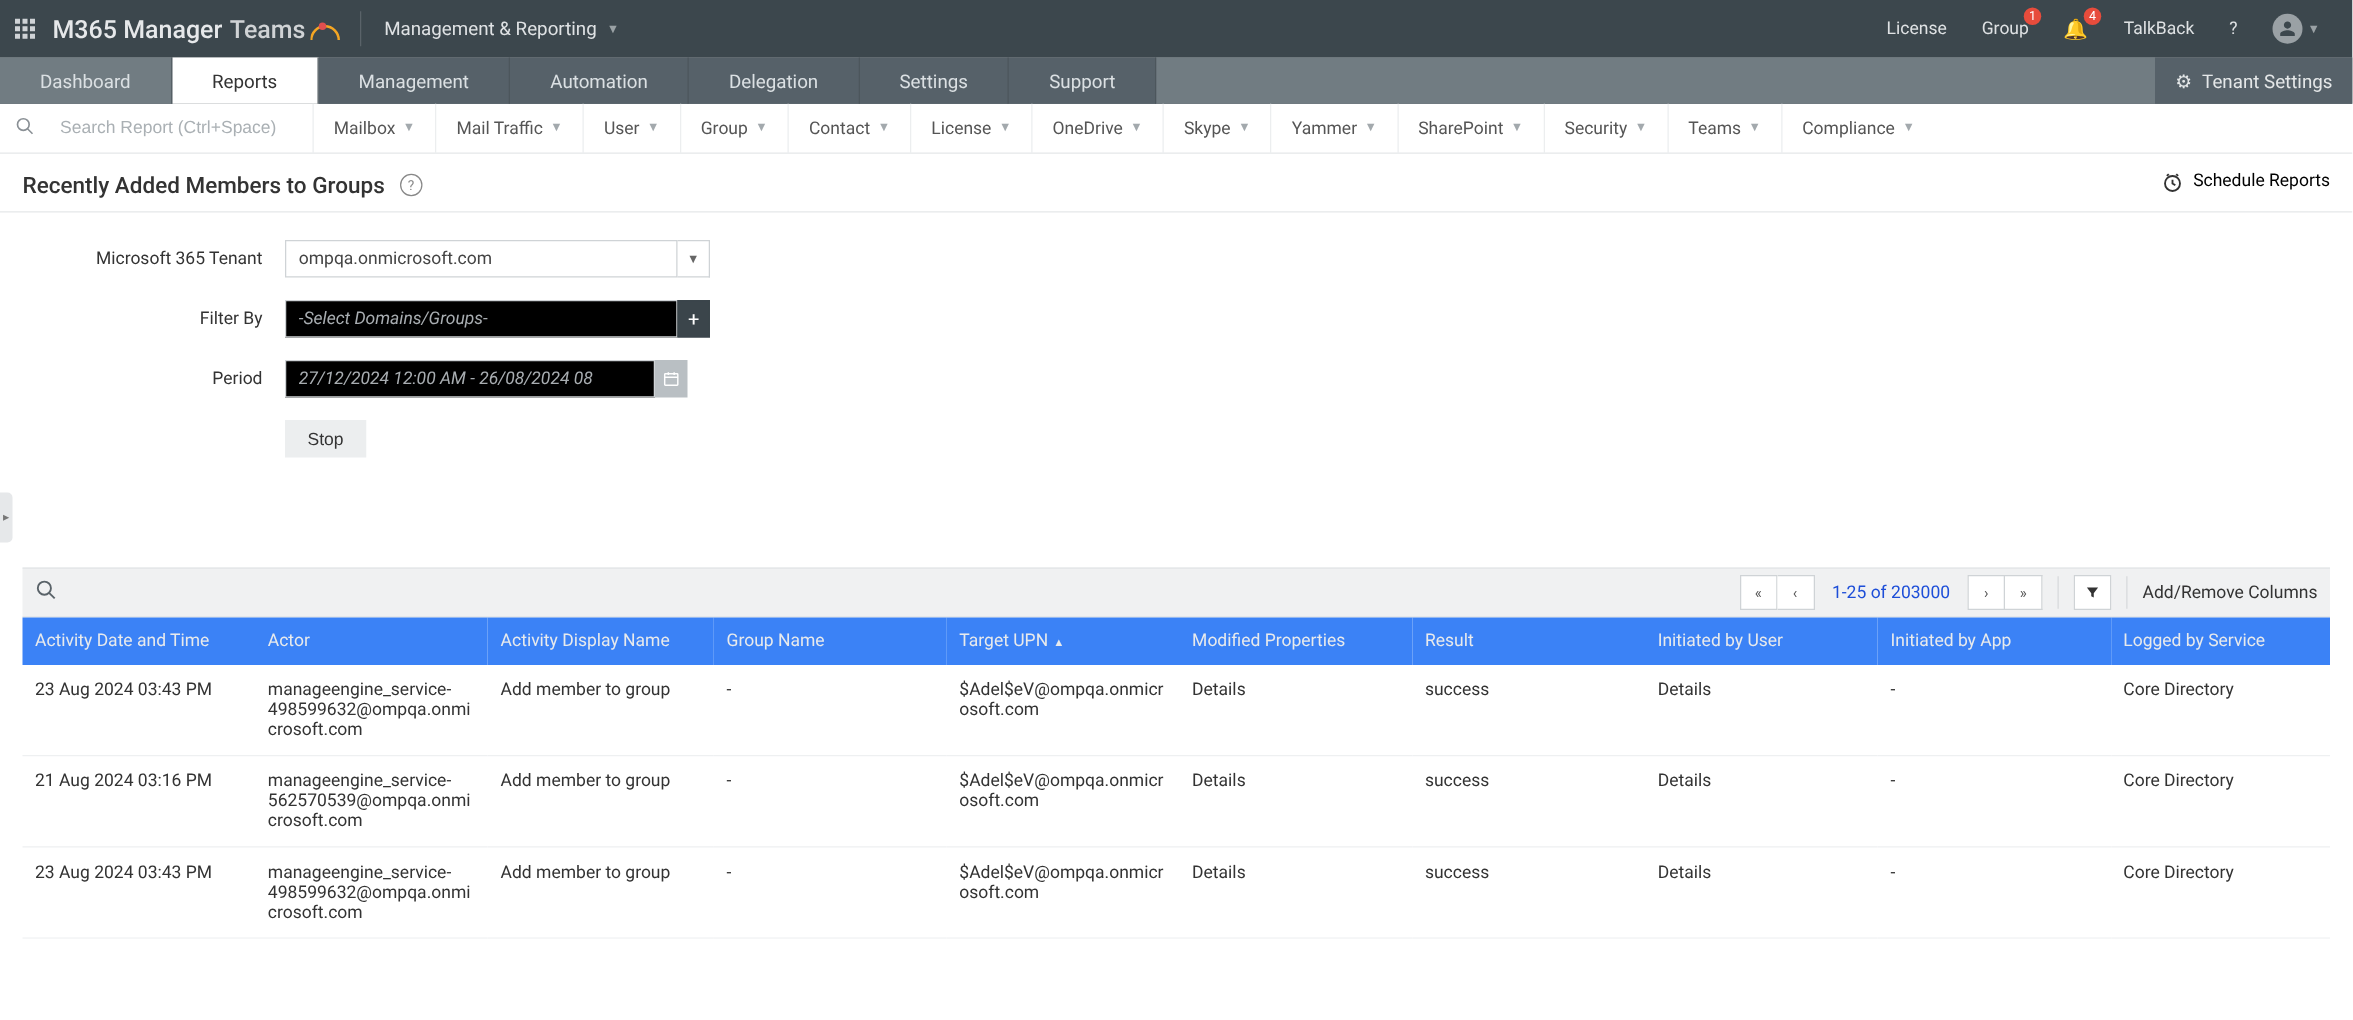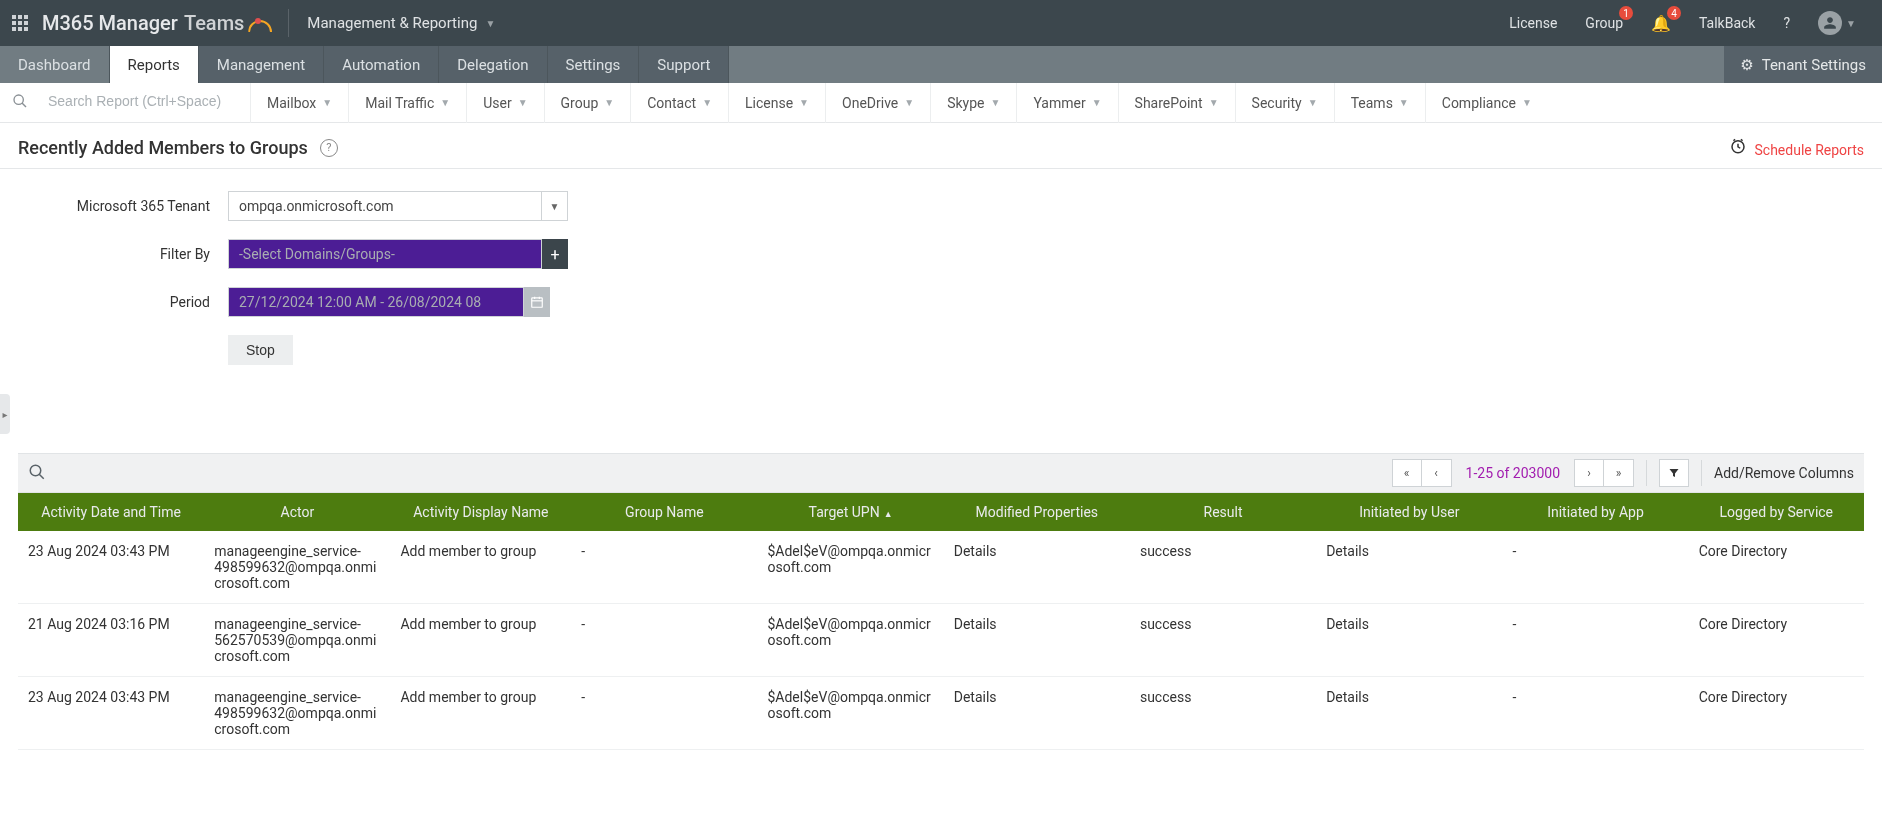--- a/index.html
+++ b/index.html
@@ -17,63 +17,63 @@
   .top-dropdown { display:flex; align-items:center; gap:8px; color:#dfe2e4; cursor:pointer; font-size:15px;}
   .chev { font-size:10px; color:#9aa1a5;}
   .top-right { margin-left:auto; display:flex; align-items:center; }
   .top-link { color:#dfe2e4; padding:0 14px; height:46px; display:flex; align-items:center; cursor:pointer; position:relative; font-size:14px;}
   .top-link .badge { position:absolute; top:6px; right:4px; background:#e74c3c; color:#fff; font-size:10px; border-radius:7px; min-width:14px; height:14px; display:flex; align-items:center; justify-content:center; padding:0 3px;}
   .bell { font-size:16px; color:#f5a623;}
   .avatar-circle { width:24px; height:24px; border-radius:50%; background:#9aa1a5; display:flex; align-items:center; justify-content:center;}
   .avatar-circle svg{fill:#3c474d;}
   
   .tabbar { background: #3c474d; height: 37px; display:flex; align-items:stretch; }
-  .tabbar .tab { padding: 0 18px; display:flex; align-items:center; color:#dbe0e3; cursor:pointer; border-right:1px solid #4c565c; font-size:15px;}
+  .tabbar .tab { padding: 0 32px; display:flex; align-items:center; color:#dbe0e3; cursor:pointer; border-right:1px solid #4c565c; font-size:15px;}
   .tabbar .tab.active { background:#fff; color:#333; }
   .tabbar .tab.dark { background:#566169; color:#dbe0e3;}
   .tabbar .alt { background:#717c82; }
   .tabbar-spacer{flex:1; background:#717c82;}
   .tenant-settings{ background:#566169; color:#e4e7e8; padding:0 16px; display:flex; align-items:center; gap:8px; cursor:pointer; font-size:15px;}
   
   .filterbar { height:40px; border-bottom:1px solid #e5e7e9; display:flex; align-items:center; padding:0 12px; gap:0;}
   .search-wrap { display:flex; align-items:flex-start; gap:20px; width:230px;}
   .search-input { border:none; outline:none; font-size:14px; color:#333; width:200px;}
   .search-input::placeholder{color:#aab0b4;}
   .cat-list { display:flex; align-items:center; margin-left:8px;text-align:right;}
   .cat { padding: 0 16px; height:40px; display:flex; align-items:center; gap:6px; cursor:pointer; color:#555; border-left:1px solid #eceeef; font-size:14px;}
   .cat .chev{color:#a3a9ad;}
   
   .page-head { padding:14px 18px 10px; display:flex; align-items:center; border-bottom:1px solid #e5e7e9;}
   .page-title { font-size:18px; color:#333; font-weight:500;}
   .help-circle { width:18px;height:18px;border:1px solid #888;border-radius:50%;display:flex;align-items:center;justify-content:center;font-size:11px;color:#888;margin-left:12px;cursor:pointer;}
-  .schedule { margin-left:auto; display:flex; align-items:flex-end; gap:8px; cursor:pointer; color:#ef4444;}
+  .schedule { margin-left:auto; display:flex; align-items:flex-start; gap:8px; cursor:pointer; color:#000000;}
   
   .form-area { padding: 22px 18px 10px; }
   .form-row { display:flex; align-items:center; margin-bottom:18px;}
   .form-label { width:210px; text-align:right; padding-right:18px; color:#333; font-size:14px;}
   .select-box { width:314px; height:30px; border:1px solid #cfd3d6; background:#fff; display:flex; align-items:center; padding:0 10px; color:#444; font-size:14px;}
   .select-caret { width:26px; height:30px; border:1px solid #cfd3d6; border-left:none; display:flex;align-items:center;justify-content:center; cursor:pointer; color:#666; font-size:10px;}
-  .disabled-box { background:#4c1d95; color:#a8adb1;}
+  .disabled-box { background:#000000; color:#a8adb1;font-style:italic;}
   .plus-btn { width:26px;height:30px;background:#3b454b;color:#fff;display:flex;align-items:center;justify-content:center;border:1px solid #3b454b;cursor:pointer;font-size:16px;}
   .cal-btn { width:26px;height:30px;background:#b9bfc3;display:flex;align-items:center;justify-content:center;color:#fff;cursor:pointer;}
   .stop-btn { background:#eceeef; border:none; padding:7px 18px; cursor:pointer; font-size:14px; color:#333;}
   
   .expand-handle { position:absolute; left:0; top:394px; width:10px; height:40px; background:#e6e8ea; border-radius:0 4px 4px 0; cursor:pointer; display:flex; align-items:center; justify-content:center; color:#777; font-size:10px;}
   
   .table-toolbar { margin-top:60px; background:#f0f1f2; height:40px; display:flex; align-items:center; padding:0 10px; border-top:1px solid #e1e4e6; border-bottom:1px solid #e1e4e6; margin-left:18px; margin-right:18px;}
   .table-toolbar-left { cursor:pointer; color:#5a6369;}
   .pager { margin-left:auto; display:flex; align-items:center; gap:0;}
   .pg-btn { width:30px;height:28px;border:1px solid #cfd3d6;background:#fff;display:flex;align-items:center;justify-content:center;cursor:pointer;color:#555;font-size:12px;}
   .pg-btn + .pg-btn{border-left:none;}
-  .pg-text { padding:0 14px; color:#a21caf; font-size:14px;}
+  .pg-text { padding:0 14px; color:#1d4ed8; font-size:14px;}
   .toolbar-div { width:1px;height:26px;background:#d6d9db;margin:0 12px;}
   .addcol { color:#333; cursor:pointer; font-size:14px;}
   
   table.data { width: calc(100% - 36px); margin: 0 18px; border-collapse: collapse; table-layout:fixed;}
-  table.data thead th { background:#4d7c0f; color:#e8eaec; text-align:center; font-weight:400; padding:11px 10px; font-size:14px;}
+  table.data thead th { background:#3b82f6; color:#e8eaec; text-align:left; font-weight:400; padding:11px 10px; font-size:14px;}
   table.data tbody td { padding:12px 10px; vertical-align:top; border-bottom:1px solid #eef0f1; font-size:14px; color:#333; word-wrap:break-word;}
   .sort-ind { font-size:9px; margin-left:4px;}
   .link { color:#3b82d0; cursor:pointer;}
 </style>
 </head>
 <body>
 
 <div class="topbar">
   <div class="apps-grid-icon">
     <span></span>

